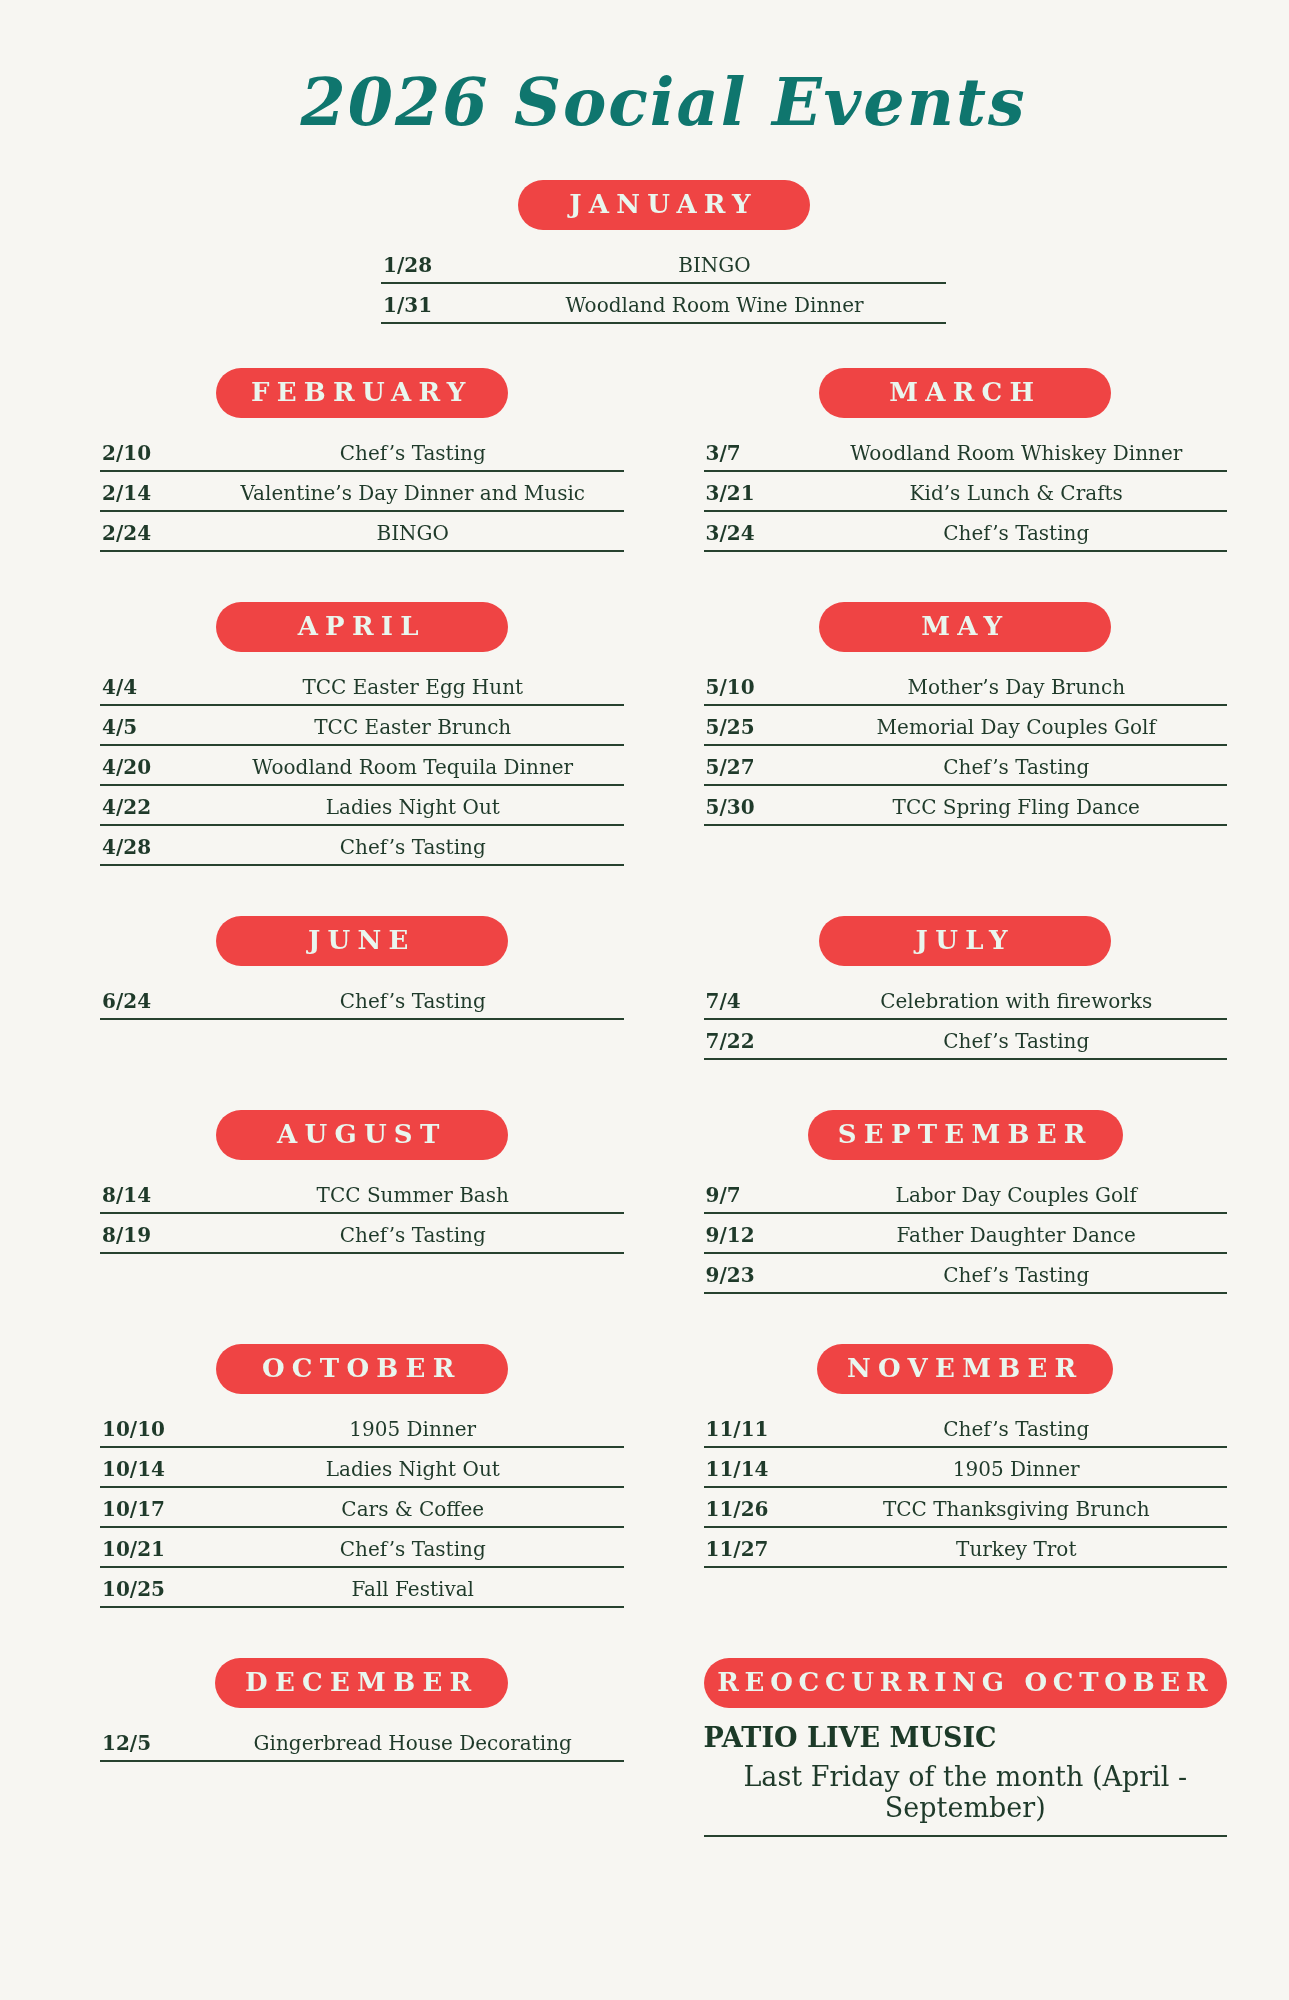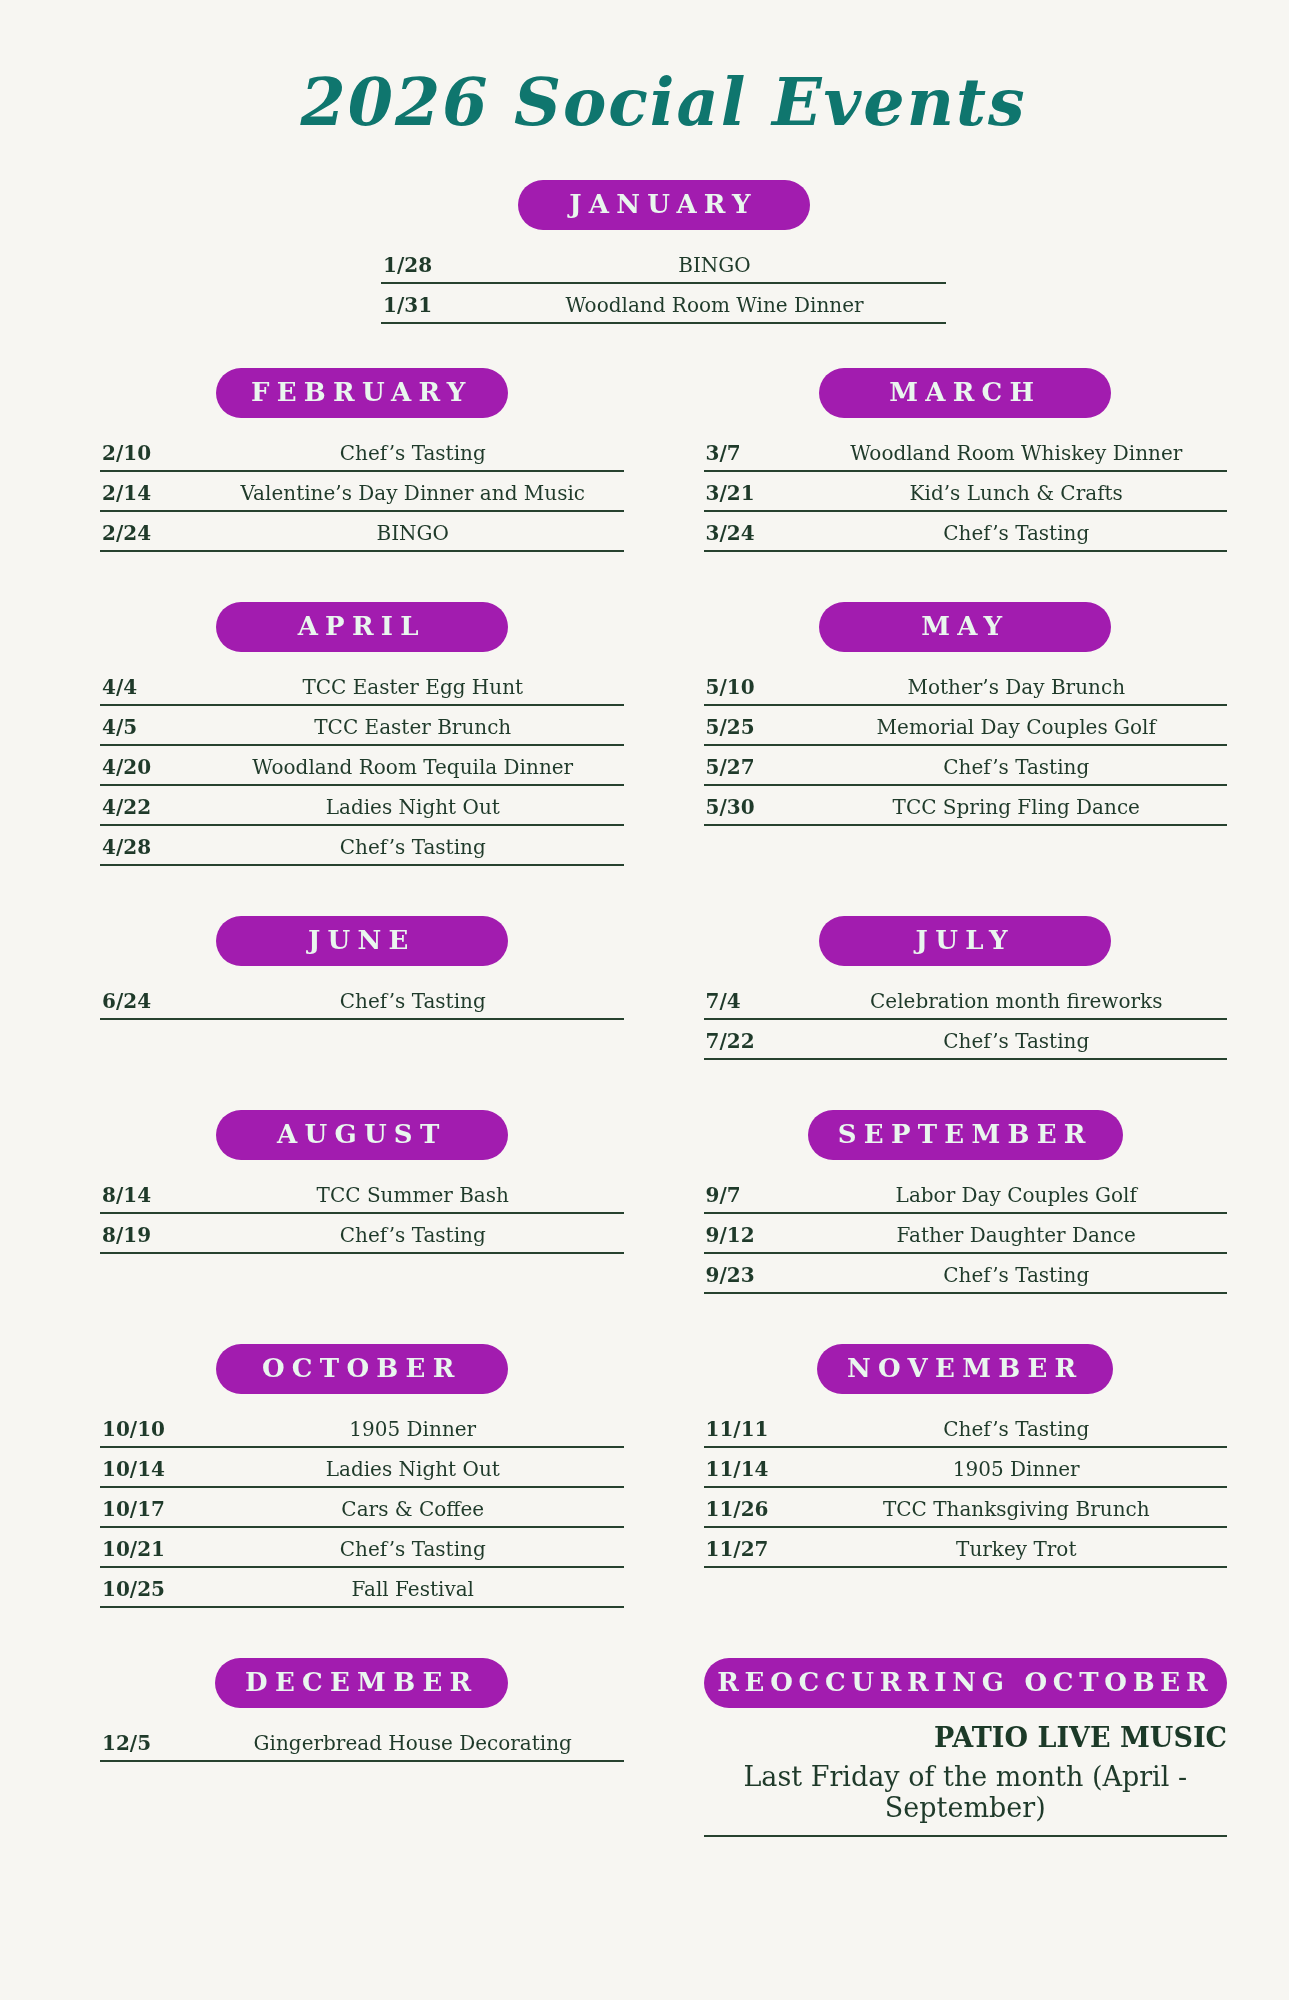--- a/index.html
+++ b/index.html
@@ -28,21 +28,21 @@
     color: #0f766e;
     letter-spacing: 2px;
     margin: 16px 0 40px 0;
   }
   .pill {
     display: block;
     width: fit-content;
     min-width: 232px;
     box-sizing: content-box;
     margin: 0 auto 14px auto;
-    background: #a21caf;
+    background: #ef4444;
     color: #e9f6ee;
     border-radius: 30px;
     padding: 9px 30px 11px 30px;
     font-size: 26px;
     font-weight: bold;
     letter-spacing: 0.28em;
     text-align: center;
     white-space: nowrap;
   }
   .month {
@@ -82,21 +82,21 @@
   }
   .recurring .pill {
     width: 100%;
     min-width: 0;
     box-sizing: border-box;
     letter-spacing: 0.22em;
     padding-left: 10px;
     padding-right: 10px;
   }
   .recurring-heading {
-    text-align: right;
+    text-align: left;
     font-size: 27px;
     font-weight: bold;
     color: #1c3a28;
     margin-top: 11px;
   }
   .recurring-detail {
     text-align: center;
     font-size: 27px;
     margin-top: 8px;
     padding-bottom: 12px;
@@ -208,21 +208,21 @@
         <div class="pill">JUNE</div>
         <div class="event-row">
           <span class="event-date">6/24</span>
           <span class="event-title">Chef’s Tasting</span>
         </div>
       </section>
       <section class="month">
         <div class="pill">JULY</div>
         <div class="event-row">
           <span class="event-date">7/4</span>
-          <span class="event-title">Celebration month fireworks</span>
+          <span class="event-title">Celebration with fireworks</span>
         </div>
         <div class="event-row">
           <span class="event-date">7/22</span>
           <span class="event-title">Chef’s Tasting</span>
         </div>
       </section>
       <section class="month">
         <div class="pill">AUGUST</div>
         <div class="event-row">
           <span class="event-date">8/14</span>

